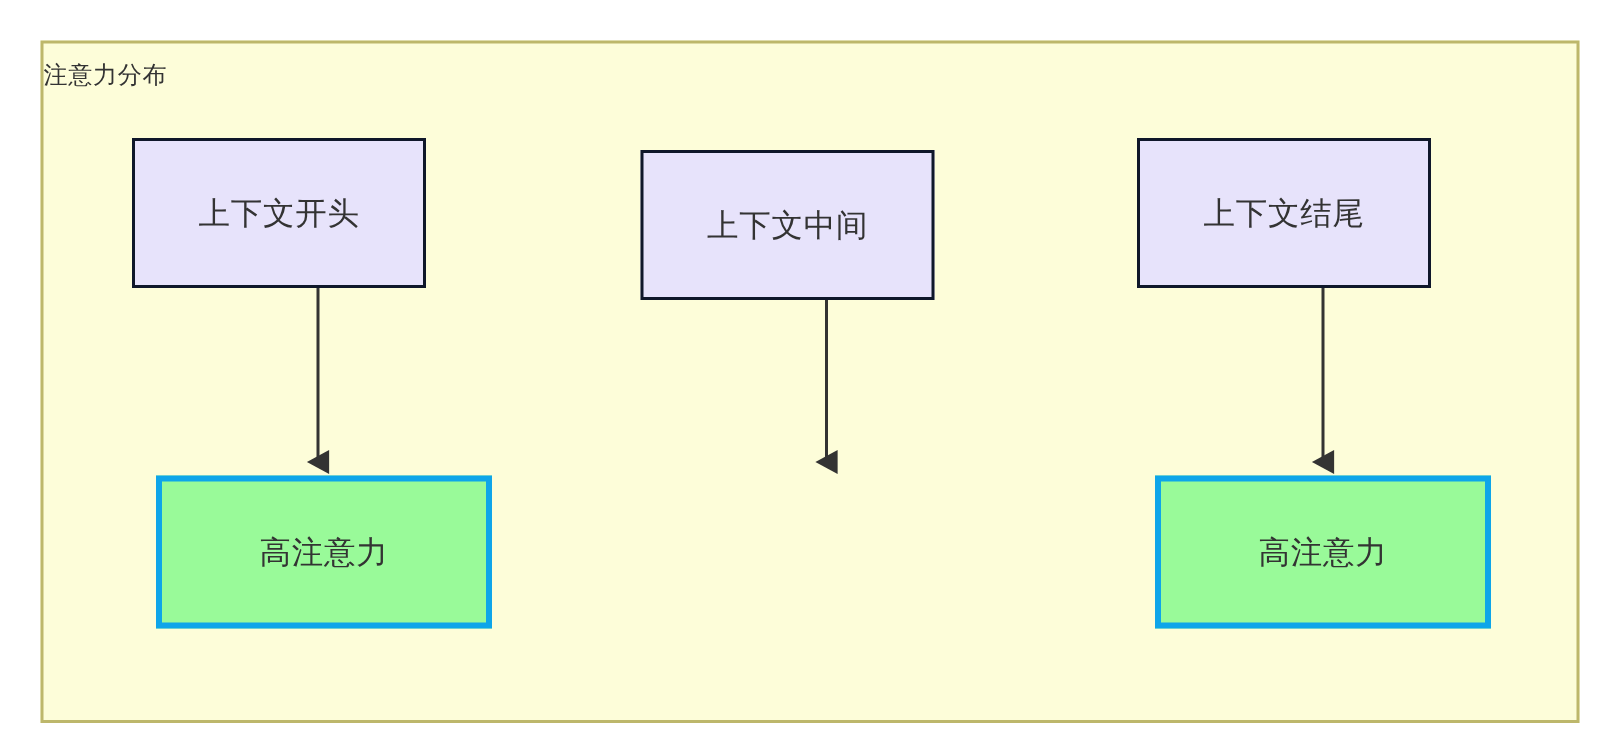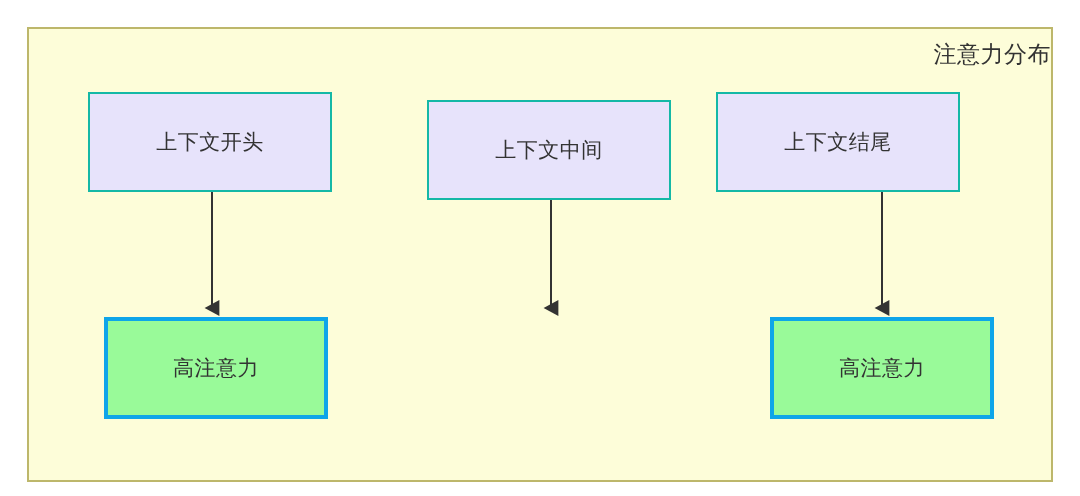--- a/index.html
+++ b/index.html
@@ -31,65 +31,65 @@
     background: #fdfdd9;
     border: 2px solid #bdb76b;
     box-sizing: border-box;
   }
 
   .subgraph-title {
     position: absolute;
     left: 0;
     top: 12px;
     width: 100%;
-    text-align: right;
-    font-size: 23px;
+    text-align: left;
+    font-size: 16px;
     color: #333333;
     letter-spacing: 0.5px;
     line-height: 1.2;
   }
 
   
   .node {
     position: absolute;
     box-sizing: border-box;
     display: flex;
     align-items: center;
     justify-content: center;
     font-size: 21px;
     color: #333333;
     text-align: center;
     letter-spacing: 0.5px;
   }
 
   .node.context {
     background: #e7e3fb;
-    border: 2px solid #14b8a6;
-    width: 244px;
+    border: 2px solid #0f172a;
+    width: 196px;
     height: 100px;
   }
 
   .node.attn {
     width: 224px;
     height: 102px;
     border: 4px solid #0ea5e9;
   }
 
   .node.attn.high {
     background: #99fa99;
   }
 
   .node.attn.low {
     background: #fb9599;
   }
 
   
   .col1-top { left: 88px;  top: 92px; }
   .col2-top { left: 427px; top: 100px; }
-  .col3-top { left: 716px; top: 92px; }
+  .col3-top { left: 758px; top: 92px; }
 
   .col1-bot { left: 104px; top: 317px; }
   .col2-bot { left: 440px; top: 317px; }
   .col3-bot { left: 770px; top: 317px; }
 
   
   .edges {
     position: absolute;
     left: 0;
     top: 0;

